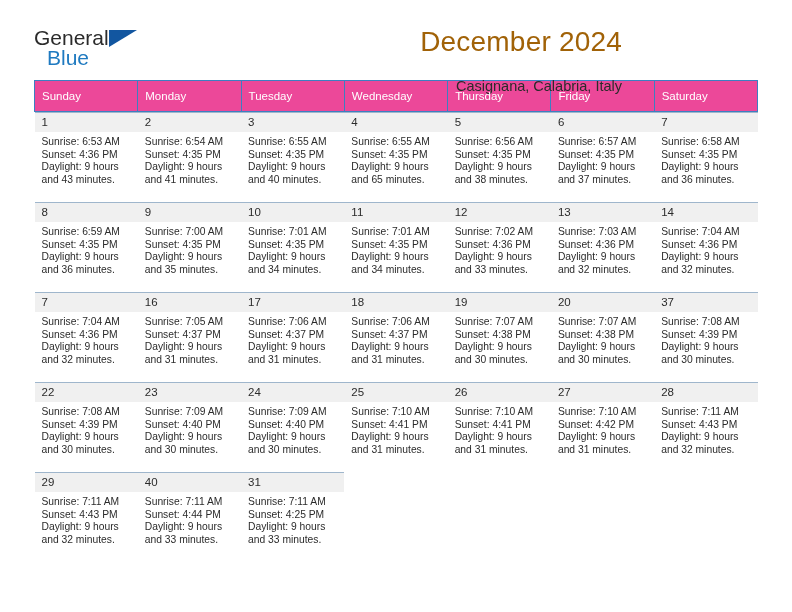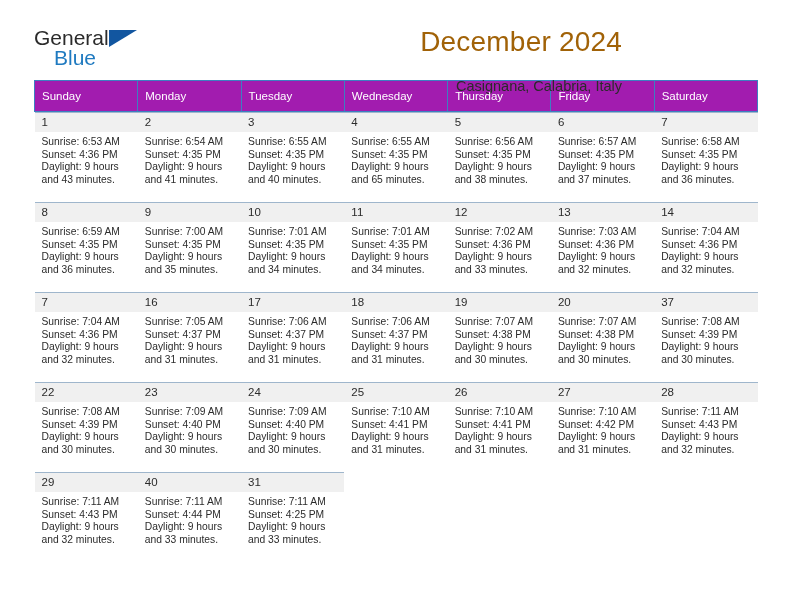--- a/index.html
+++ b/index.html
@@ -41,21 +41,21 @@
     position: absolute;
     left: 0;
     top: 0;
     font-size: 21px;
     letter-spacing: 0px;
     color: #2b2b2b;
     font-family: "Liberation Sans", sans-serif;
   }
   .logo-blue {
     position: absolute;
-    left: 20px;
+    left: 13px;
     top: 20px;
     font-size: 21px;
     color: #1f7ac0;
     font-family: "Liberation Sans", sans-serif;
   }
   .logo-tri {
     position: absolute;
     left: 75px;
     top: 4px;
     width: 0;
@@ -84,21 +84,21 @@
   }
 
   
   .cal {
     width: 724px;
     border-collapse: collapse;
     table-layout: fixed;
     margin-top: 8px;
   }
   .cal th {
-    background: #a21caf;
+    background: #ec4899;
     color: #ffffff;
     font-size: 11.5px;
     font-weight: normal;
     text-align: left;
     padding: 5px 0 5px 7px;
     height: 20px;
     border: 1px solid #3d7fc1;
   }
   .cal td {
     vertical-align: top;

